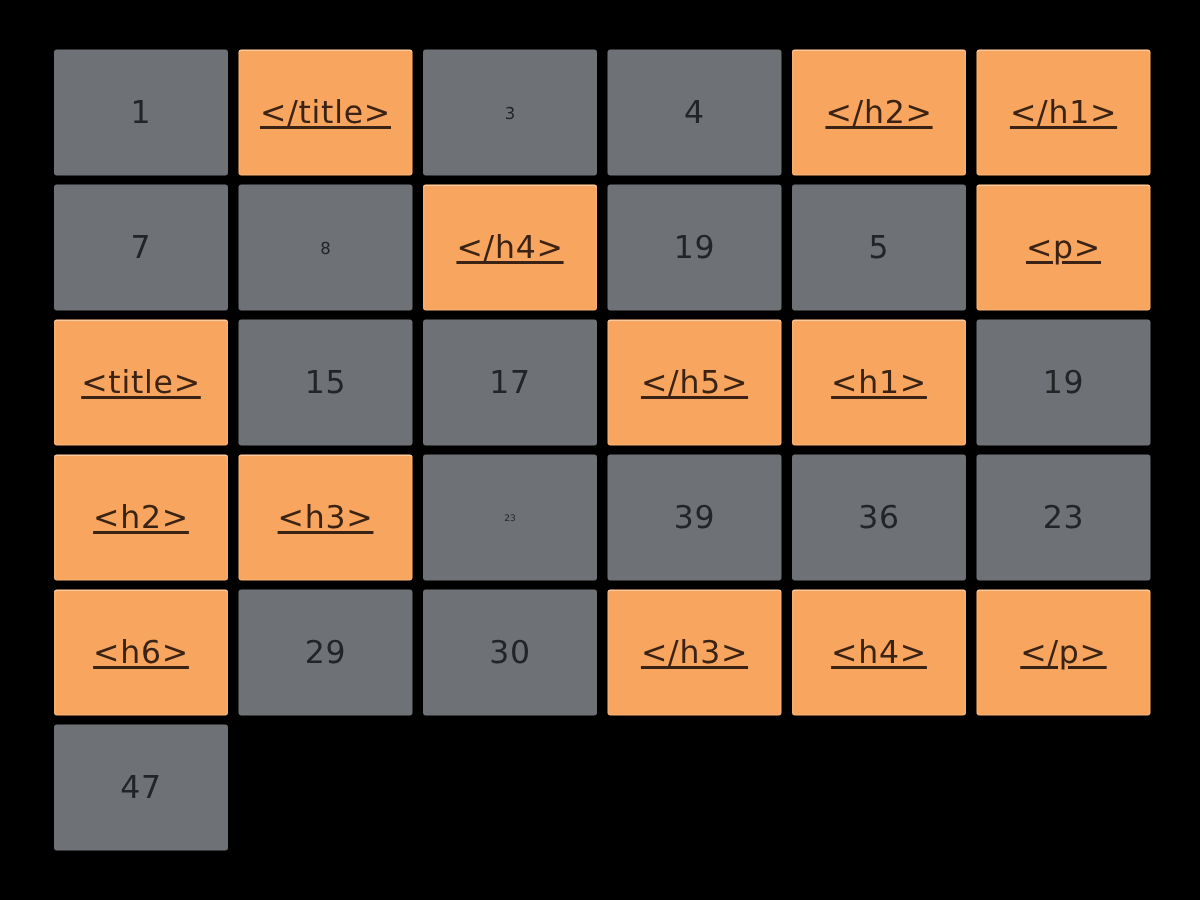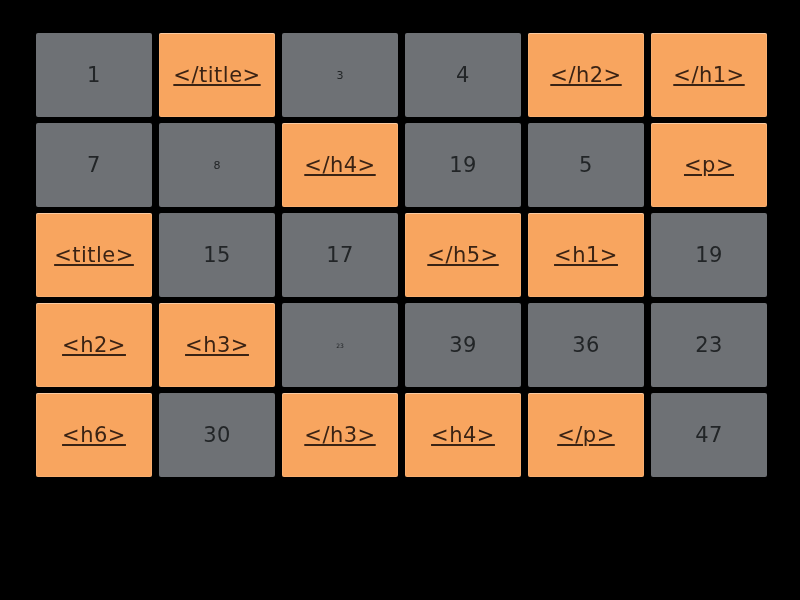--- a/index.html
+++ b/index.html
@@ -70,18 +70,19 @@
     <div class="tile revealed size-normal">&lt;/h5&gt;</div>
     <div class="tile revealed size-normal">&lt;h1&gt;</div>
     <div class="tile hidden size-normal">19</div>
     <div class="tile revealed size-normal">&lt;h2&gt;</div>
     <div class="tile revealed size-normal">&lt;h3&gt;</div>
     <div class="tile hidden size-tiny">23</div>
     <div class="tile hidden size-normal">39</div>
     <div class="tile hidden size-normal">36</div>
     <div class="tile hidden size-normal">23</div>
     <div class="tile revealed size-normal">&lt;h6&gt;</div>
+    <div class="tile hidden size-normal">29</div>
     <div class="tile hidden size-normal">30</div>
     <div class="tile revealed size-normal">&lt;/h3&gt;</div>
     <div class="tile revealed size-normal">&lt;h4&gt;</div>
     <div class="tile revealed size-normal">&lt;/p&gt;</div>
     <div class="tile hidden size-normal">47</div>
   </div>
 
 </body></html>

